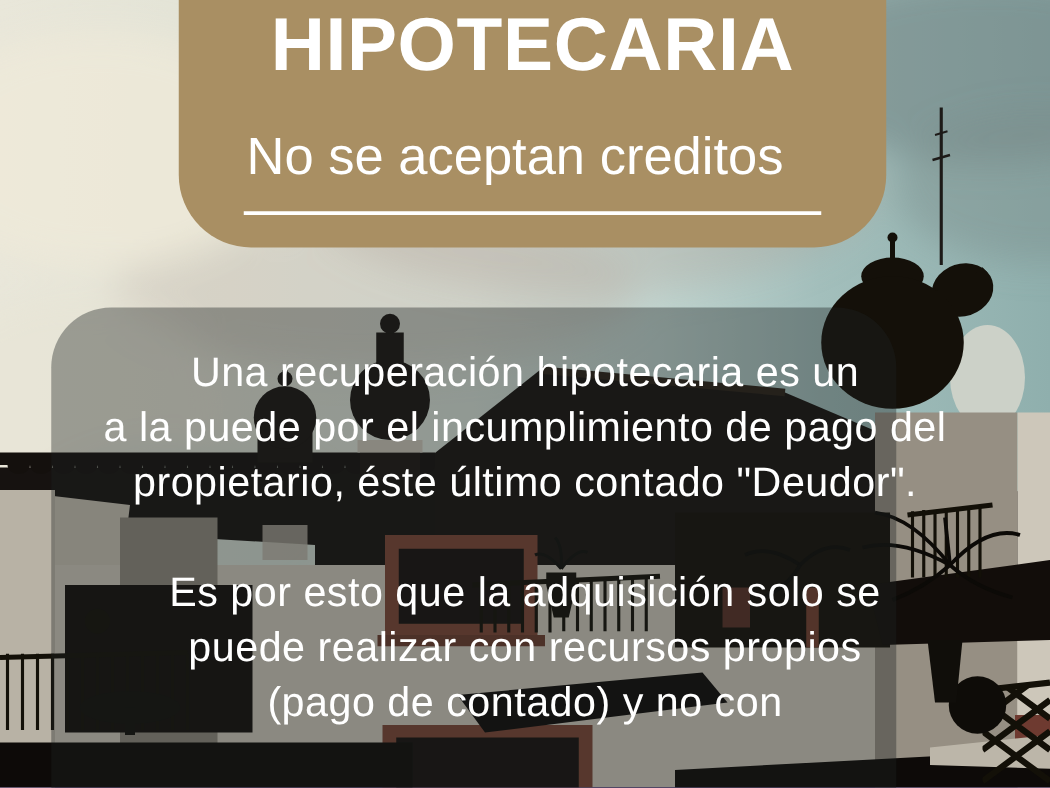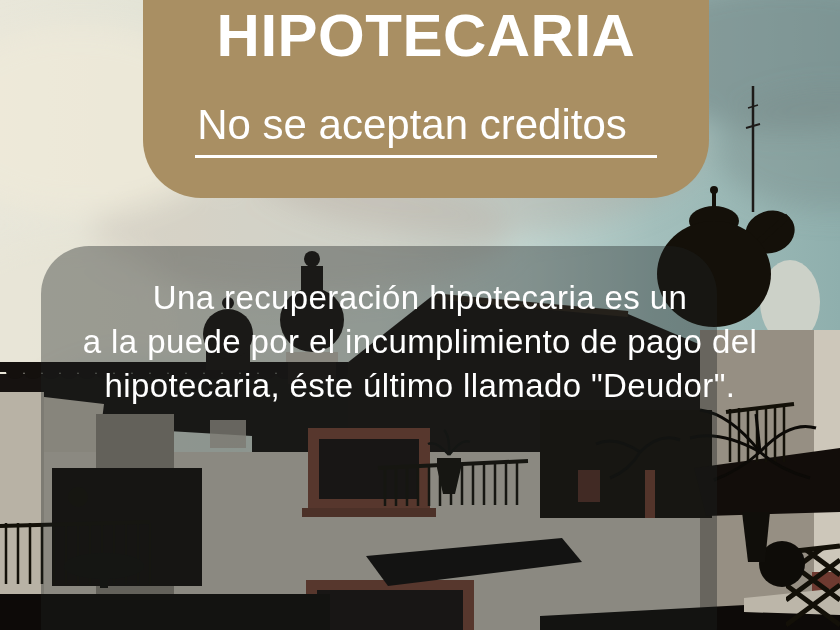--- a/index.html
+++ b/index.html
@@ -26,21 +26,21 @@
     color:#ffffff;
   }
   .banner .title {
     font-size:60px; font-weight:bold; letter-spacing:0.5px; line-height:1;
     margin:0;
   }
   .banner .subtitle-wrap { margin-top:38px; line-height:1; }
   .banner .subtitle {
     display:inline-block;
     font-size:42px; font-weight:normal;
-    padding:0 30px 9px 2px;
+    padding:0 30px 23px 2px;
     border-bottom:3px solid #ffffff;
   }
 
   .bodytext {
     position:absolute; left:0; right:0; top:276px;
     text-align:center; color:#ffffff;
     font-size:33px; font-weight:300; line-height:44px; letter-spacing:0.4px;
   }
   .bodytext .line { white-space:nowrap; }
   .bodytext .para2 { margin-top:44px; }
@@ -190,17 +190,22 @@
     <h1 class="title">HIPOTECARIA</h1>
     <div class="subtitle-wrap">
       <span class="subtitle">No se aceptan creditos</span>
     </div>
   </div>
 
   <div class="bodytext">
     <div class="para1">
       <div class="line">Una recuperación hipotecaria es un</div>
       <div class="line">a la puede por el incumplimiento de pago del</div>
-      <div class="line">hipotecaria, éste último llamado "Deudor".</div>
+      <div class="line">propietario, éste último contado "Deudor".</div>
+    </div>
+    <div class="para2">
+      <div class="line">Es por esto que la adquisición solo se</div>
+      <div class="line">puede realizar con recursos propios</div>
+      <div class="line">(pago de contado) y no con</div>
     </div>
   </div>
 
 </div>
 
 </body></html>

